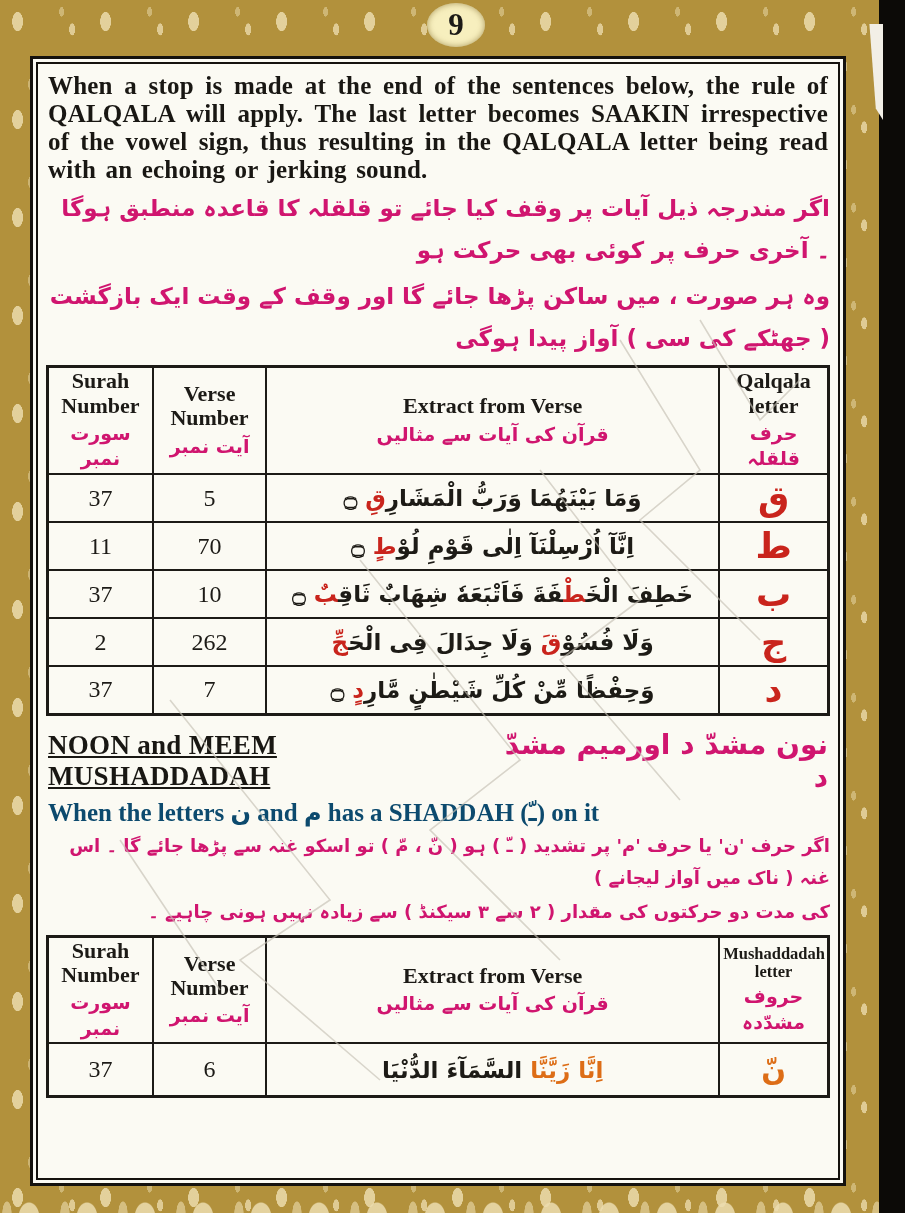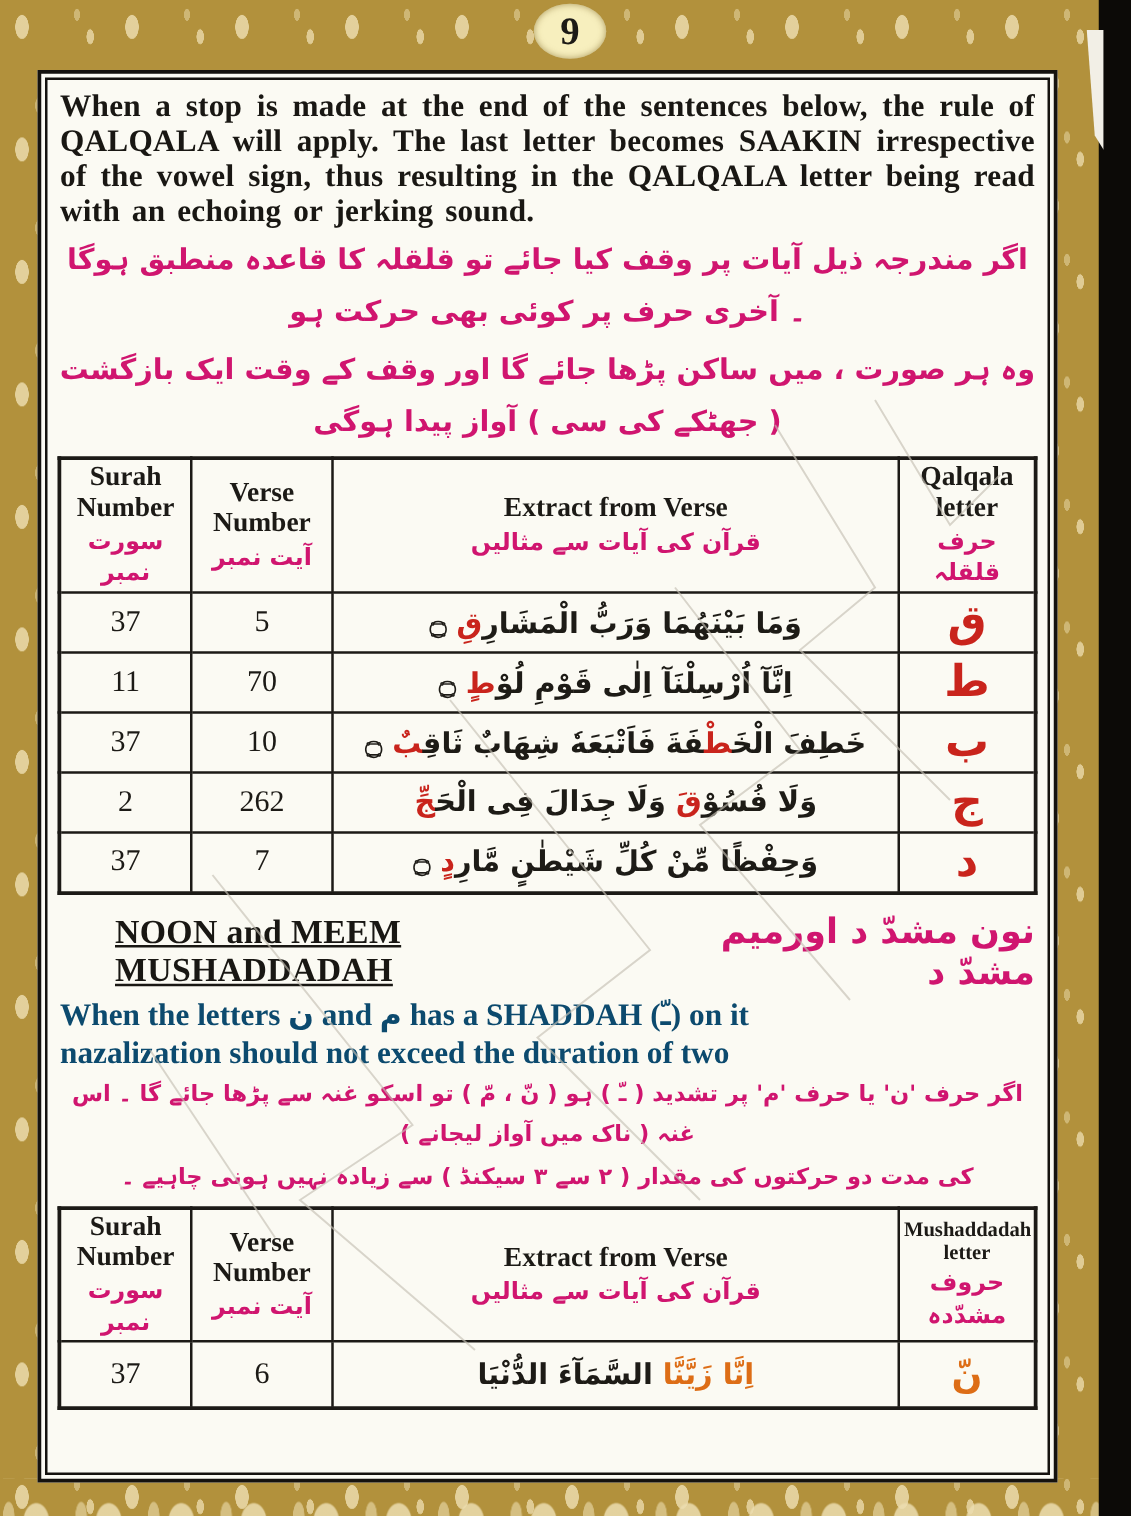--- a/index.html
+++ b/index.html
@@ -32,21 +32,21 @@
   .frame-inner{position:absolute;inset:3px;border:2px solid #15120e;padding:2px 8px 0 8px;
     box-sizing:border-box;overflow:hidden;}
   
   .para-en{font-family:"Liberation Serif",serif;font-weight:700;color:#191713;
     font-size:25px;line-height:1.12;text-align:justify;margin:6px 2px 2px 2px;
     letter-spacing:.2px;word-spacing:3px;}
   .p2line{font-family:"Liberation Serif",serif;font-weight:700;color:#0c4a6e;
     font-size:25px;line-height:1.2;margin:0 2px;}
   .ar{font-family:"DejaVu Sans",sans-serif;font-weight:700;font-size:24px;}
   
-  .urdu{direction:rtl;text-align:center;color:#d0156f;
+  .urdu{direction:rtl;color:#d0156f;
     font-family:"DejaVu Sans",sans-serif;font-weight:700;}
   .u1{font-size:23px;line-height:1.82;margin-top:4px;}
   .u2{font-size:18px;line-height:1.8;margin-top:2px;}
   
   .vtable{width:100%;border-collapse:collapse;border:3px solid #1c1a16;margin-top:6px;
     table-layout:fixed;}
   .vtable th,.vtable td{border:2px solid #1c1a16;padding:1px 3px;box-sizing:border-box;}
   .vtable col.c1{width:13.5%}.vtable col.c2{width:14.5%}.vtable col.c3{width:58%}.vtable col.c4{width:14%}
   .vtable th{vertical-align:middle;}
   .hen{display:block;font:bold 22px "Liberation Serif",serif;color:#1c1a16;line-height:1.1;}
@@ -58,21 +58,21 @@
   td.num{font:24px "Liberation Serif",serif;color:#1c1a16;text-align:center;}
   td.extract{direction:rtl;text-align:center;font-family:"DejaVu Sans",sans-serif;
     font-weight:700;font-size:23px;color:#1d1b16;}
   td.letter{text-align:center;font-family:"DejaVu Sans",sans-serif;font-weight:700;}
   td.letter.red{color:#c9241c;font-size:35px;}
   td.letter.orange{color:#dd6d16;font-size:29px;}
   .seg-k{color:#1d1b16;} .seg-r{color:#c9241c;} .seg-o{color:#dd6d16;}
   
   .heading-row{display:flex;justify-content:space-between;align-items:center;margin:12px 2px 4px 2px;}
   .heading-en{font:bold 27px "Liberation Serif",serif;color:#191713;
-    text-decoration:underline;letter-spacing:.3px;margin-left:44px;}
+    text-decoration:underline;letter-spacing:.3px;}
   .heading-ur{direction:rtl;color:#d0156f;font:bold 28px "DejaVu Sans",sans-serif;}
   
   .watermark{position:absolute;inset:0;pointer-events:none;}
 </style>
 </head>
 <body>
 
 <div class="page">
   <div class="gold"></div>
   <div class="border-bottom-deco"></div>
@@ -153,21 +153,20 @@
       </table>
 
       <div class="heading-row">
         <span class="heading-en">NOON and MEEM MUSHADDADAH</span>
         <span class="heading-ur">نون مشدّ د  اورمیم مشدّ د</span>
       </div>
 
       <div class="p2line">
         <span>When the letters </span><span class="ar">ن</span><span> and </span><span class="ar">م</span><span> has a SHADDAH (</span><span class="ar">ـّ</span><span>) on it</span>
       </div>
-      <div class="p2line">nazalization should not exceed the duration of two</div>
 
       <div class="urdu u2">اگر حرف 'ن' یا حرف 'م' پر تشدید ( ـّ ) ہو ( نّ ، مّ ) تو اسکو غنہ سے پڑھا جائے گا ۔ اس غنہ ( ناک میں آواز لیجانے )</div>
       <div class="urdu u2">کی مدت دو حرکتوں کی مقدار ( ۲ سے ۳ سیکنڈ ) سے زیادہ نہیں ہونی چاہیے ۔</div>
 
       <table class="vtable t2">
         <colgroup>
             <col class="c1">
             <col class="c2">
             <col class="c3">
             <col class="c4">

